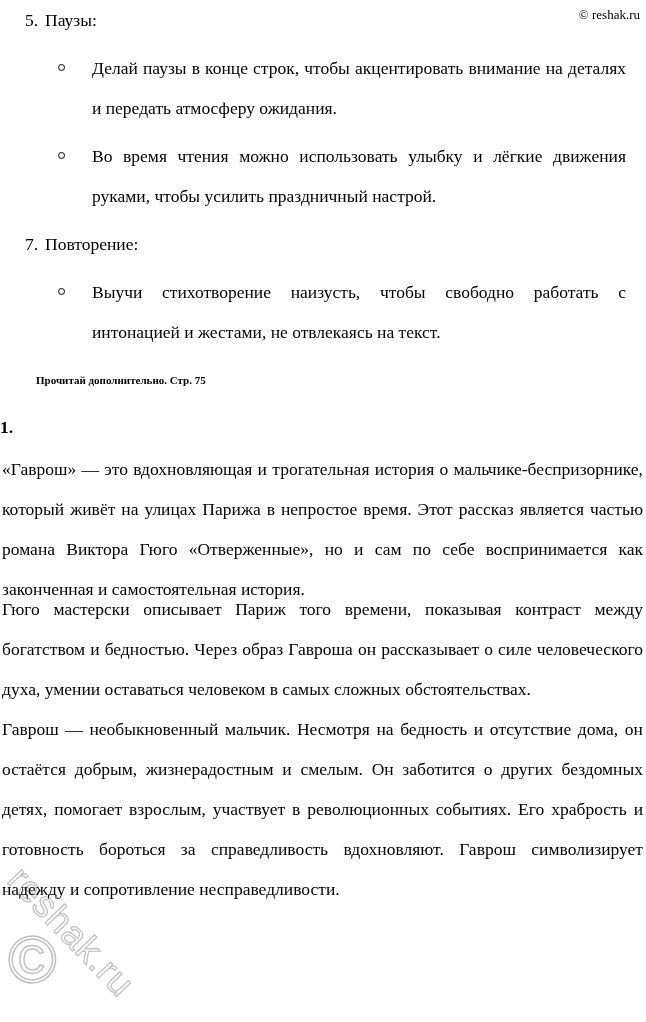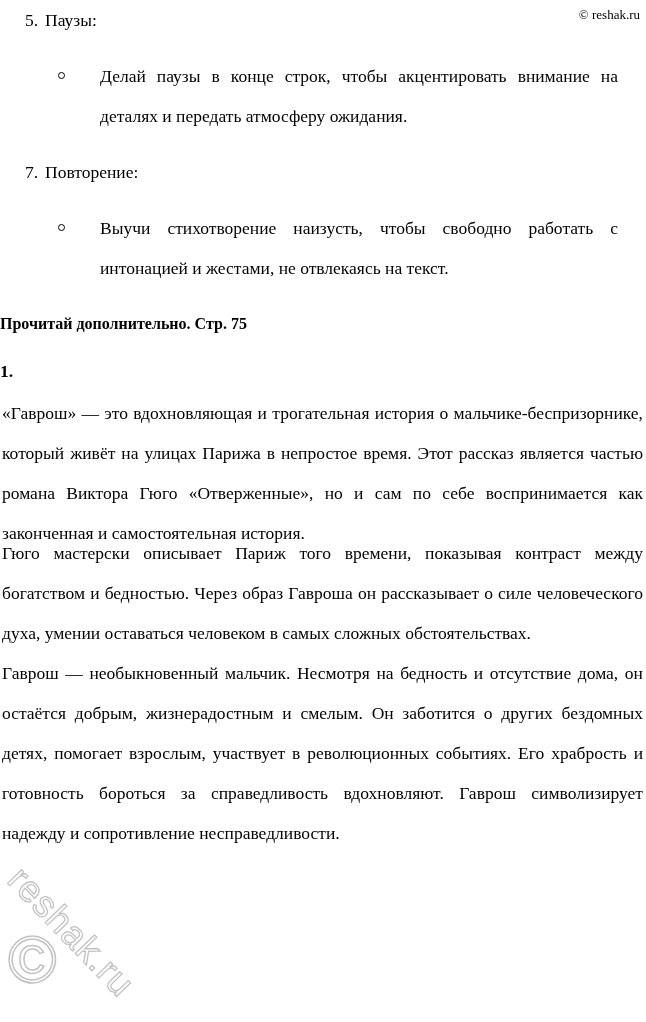--- a/index.html
+++ b/index.html
@@ -51,30 +51,31 @@
     position: absolute;
     left: 58px;
     top: 16px;
     width: 7px;
     height: 7px;
     border: 1.3px solid #000;
     border-radius: 50%;
     box-sizing: border-box;
   }
   .bullet-text {
-    margin: 16px;
+    margin: 8px;
     text-align: justify;
   }
 
   
   .section-heading {
-    font-size: 16px;
+    font-size: 11px;
     font-weight: bold;
     margin: 4px 0 0 0;
     line-height: 40px;
+    padding-left: 36px;
   }
   .answer-number {
     font-weight: bold;
     margin-top: 7px;
   }
 
   
   .para {
     margin: 0 3px 0 2px;
     text-align: justify;
@@ -134,20 +135,24 @@
       <div class="item-heading">
         <span class="num">5.</span><span class="title">Паузы:</span>
       </div>
       <div class="sub-bullet">
         <span class="circle-marker"></span>
         <p class="bullet-text">Делай паузы в конце строк, чтобы акцентировать внимание на деталях и передать атмосферу ожидания.</p>
       </div>
     </div>
 
     <div class="list-item">
+      <div class="sub-bullet">
+        <span class="circle-marker"></span>
+        <p class="bullet-text">Во время чтения можно использовать улыбку и лёгкие движения руками, чтобы усилить праздничный настрой.</p>
+      </div>
     </div>
 
     <div class="list-item third">
       <div class="item-heading">
         <span class="num">7.</span><span class="title">Повторение:</span>
       </div>
       <div class="sub-bullet">
         <span class="circle-marker"></span>
         <p class="bullet-text">Выучи стихотворение наизусть, чтобы свободно работать с интонацией и жестами, не отвлекаясь на текст.</p>
       </div>

